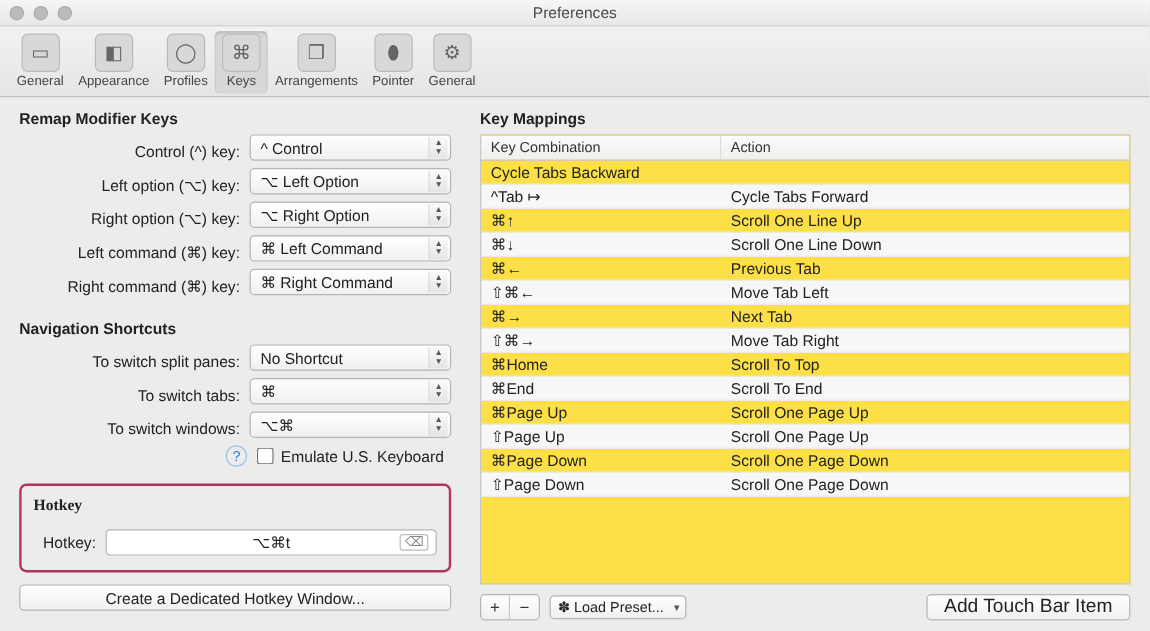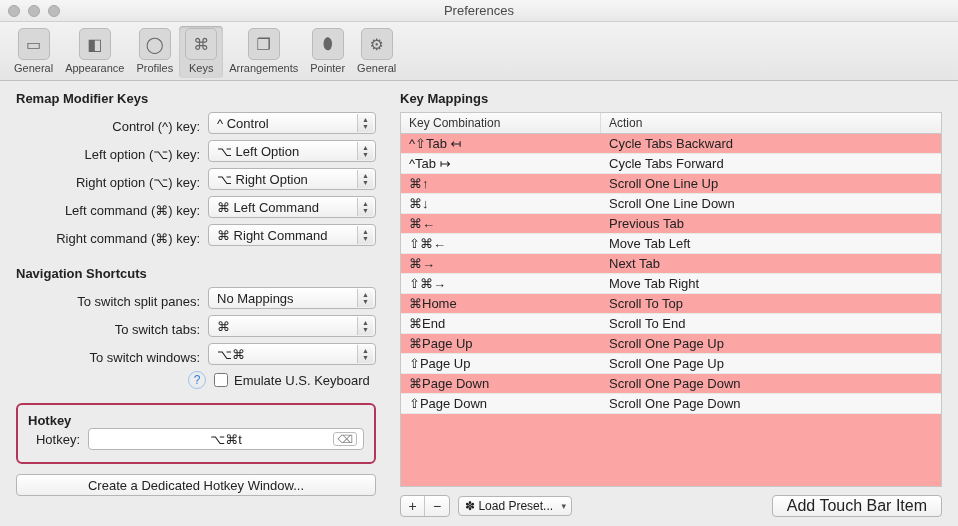--- a/index.html
+++ b/index.html
@@ -86,21 +86,21 @@
 .emulate-row .help {
   width:18px;height:18px;border-radius:50%;border:1px solid #9cc3e9;color:#2b7de0;
   display:flex;align-items:center;justify-content:center;font-size:12px;margin-left:172px;margin-right:8px;
 }
 .hotkey-box {
   margin-top: 14px;
   border: 2px solid #b3355a;
   border-radius: 6px;
   padding: 8px 10px 12px;
 }
-.hotkey-box .section-title { margin-bottom: 0; }
+.hotkey-box .section-title { margin-bottom: 12px; font-family: Liberation Serif, serif; }
 .hotkey-check-row { display:flex; align-items:center; gap:6px; margin-bottom:10px; }
 .hotkey-input-row { display:flex; align-items:center; }
 .hotkey-input-row label { width:60px; text-align:right; padding-right:8px; }
 .hotkey-field {
   flex:1; height:22px; border:1px solid #b5b5b5; background:#fff; border-radius:4px;
   display:flex; align-items:center; justify-content:center; font-size:13px; position:relative;
 }
 .hotkey-field .clear {
   position:absolute; right:6px; font-size:11px; color:#888; border:1px solid #bbb;
   border-radius:3px; padding:0 3px; line-height:12px;
@@ -108,21 +108,21 @@
 .dedicated-btn {
   margin-top: 10px;
   height: 22px;
   background: linear-gradient(#fff,#f0f0f0);
   border:1px solid #b5b5b5; border-radius:4px;
   display:flex; align-items:center; justify-content:center;
   font-size:13px;
 }
 .table-wrap {
   border:1px solid #c7c7c7;
-  background:#fca5a5;
+  background:#fde047;
   flex:1;
   display:flex; flex-direction:column;
   overflow:hidden;
 }
 .table-head {
   display:flex; background:linear-gradient(#fbfbfb,#efefef);
   border-bottom:1px solid #c7c7c7; font-size:12px; color:#333;
 }
 .th { padding:3px 8px; }
 .th:first-child { width:200px; border-right:1px solid #dcdcdc; }
@@ -239,21 +239,21 @@
           </div>
         </div>
       </div>
 
     <div class="nav-shortcuts">
       <div class="section-title">Navigation Shortcuts</div>
       <div id="nav-rows">
           <div class="form-row">
             <label>To switch split panes:</label>
             <div class="mac-select">
-              <span>No Mappings</span>
+              <span>No Shortcut</span>
               <div class="arrows">▲<br>▼</div>
             </div>
           </div>
           <div class="form-row">
             <label>To switch tabs:</label>
             <div class="mac-select">
               <span>⌘</span>
               <div class="arrows">▲<br>▼</div>
             </div>
           </div>
@@ -288,21 +288,20 @@
 
   <div class="right-col">
     <div class="section-title">Key Mappings</div>
     <div class="table-wrap">
       <div class="table-head">
         <div class="th">Key Combination</div>
         <div class="th">Action</div>
       </div>
       <div class="table-body" id="map-body">
           <div class="tr">
-            <div class="td">^⇧Tab ↤</div>
             <div class="td">Cycle Tabs Backward</div>
           </div>
           <div class="tr">
             <div class="td">^Tab ↦</div>
             <div class="td">Cycle Tabs Forward</div>
           </div>
           <div class="tr">
             <div class="td">⌘↑</div>
             <div class="td">Scroll One Line Up</div>
           </div>

